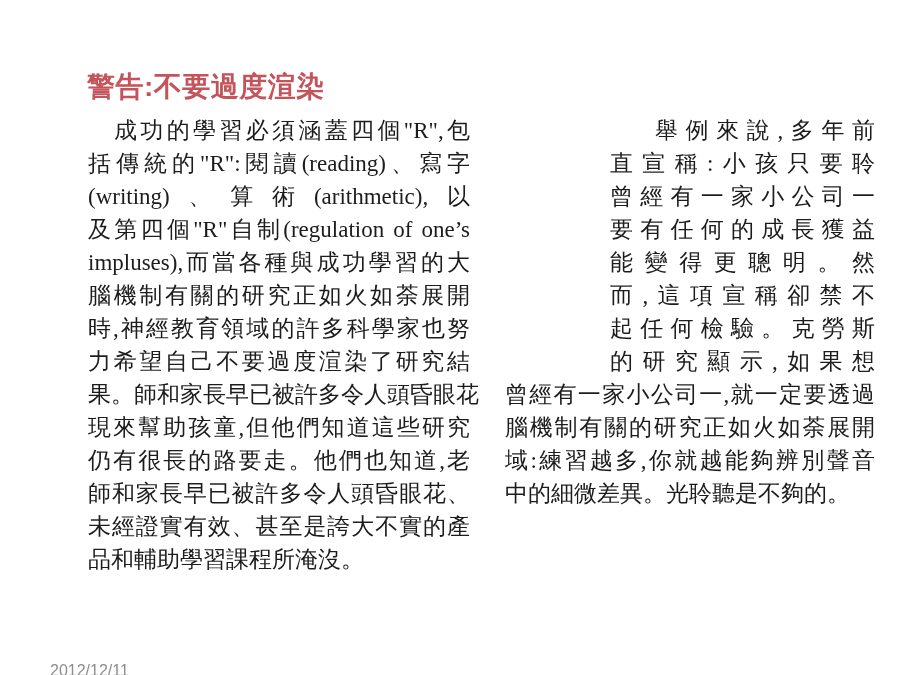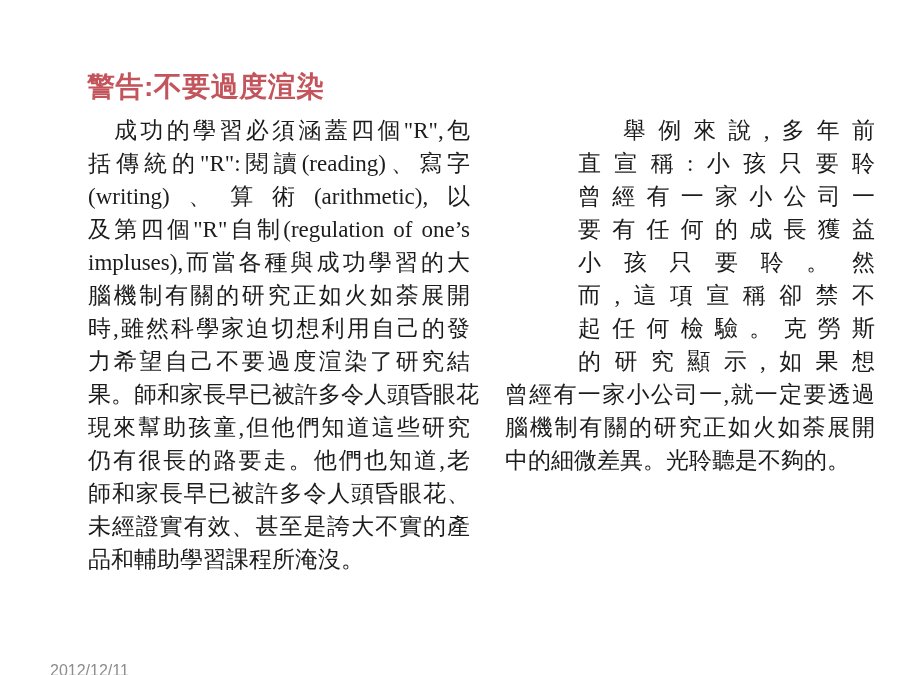--- a/index.html
+++ b/index.html
@@ -49,21 +49,21 @@
   }
   .col.left {
     left: 88px;
     width: 382px;
   }
   .col.right {
     left: 505px;
     width: 370px;
   }
   .col.right .line.narrow {
-    margin-left: 73px; 
+    margin-left: 105px; 
   }
   .date {
     position: absolute;
     left: 50px;
     top: 630px;
     font-family: "Liberation Sans", "DejaVu Sans", sans-serif;
     font-size: 16px;
     color: var(--date, #8c8c8c);
     margin-top: 32px;
   }
@@ -75,43 +75,44 @@
 
   <h1 class="title">警告:不要過度渲染</h1>
 
   <div class="col left">
       <div class="line" style="text-indent: 26px;">成功的學習必須涵蓋四個"R",包</div>
       <div class="line">括傳統的"R":閱讀(reading)、寫字</div>
       <div class="line">(writing)、算術(arithmetic),以</div>
       <div class="line">及第四個"R"自制(regulation of one’s</div>
       <div class="line">impluses),而當各種與成功學習的大</div>
       <div class="line">腦機制有關的研究正如火如荼展開</div>
-      <div class="line">時,雖然科學家迫切想利用自己的發</div>
+      <div class="line">時,神經教育領域的許多科學家也努</div>
       <div class="line">力希望自己不要過度渲染了研究結</div>
       <div class="line">果。師和家長早已被許多令人頭昏眼花</div>
       <div class="line">現來幫助孩童,但他們知道這些研究</div>
       <div class="line">仍有很長的路要走。他們也知道,老</div>
       <div class="line">師和家長早已被許多令人頭昏眼花、</div>
       <div class="line">未經證實有效、甚至是誇大不實的產</div>
       <div class="line free">品和輔助學習課程所淹沒。</div>
     </div>
 
   <div class="col right">
     <div>
         <div class="line narrow" style="text-indent: 45px;">舉例來說,多年前</div>
         <div class="line narrow">直宣稱:小孩只要聆</div>
         <div class="line narrow">曾經有一家小公司一</div>
         <div class="line narrow">要有任何的成長獲益</div>
-        <div class="line narrow">小孩只要聆。然</div>
+        <div class="line narrow">能變得更聰明。然</div>
         <div class="line narrow">而,這項宣稱卻禁不</div>
         <div class="line narrow">起任何檢驗。克勞斯</div>
         <div class="line narrow">的研究顯示,如果想</div>
       </div>
     <div>
         <div class="line">曾經有一家小公司一,就一定要透過</div>
         <div class="line">腦機制有關的研究正如火如荼展開</div>
+        <div class="line">域:練習越多,你就越能夠辨別聲音</div>
         <div class="line free">中的細微差異。光聆聽是不夠的。</div>
       </div>
   </div>
 
   <div class="date">2012/12/11</div>
 
 </div>
 
 </body></html>

